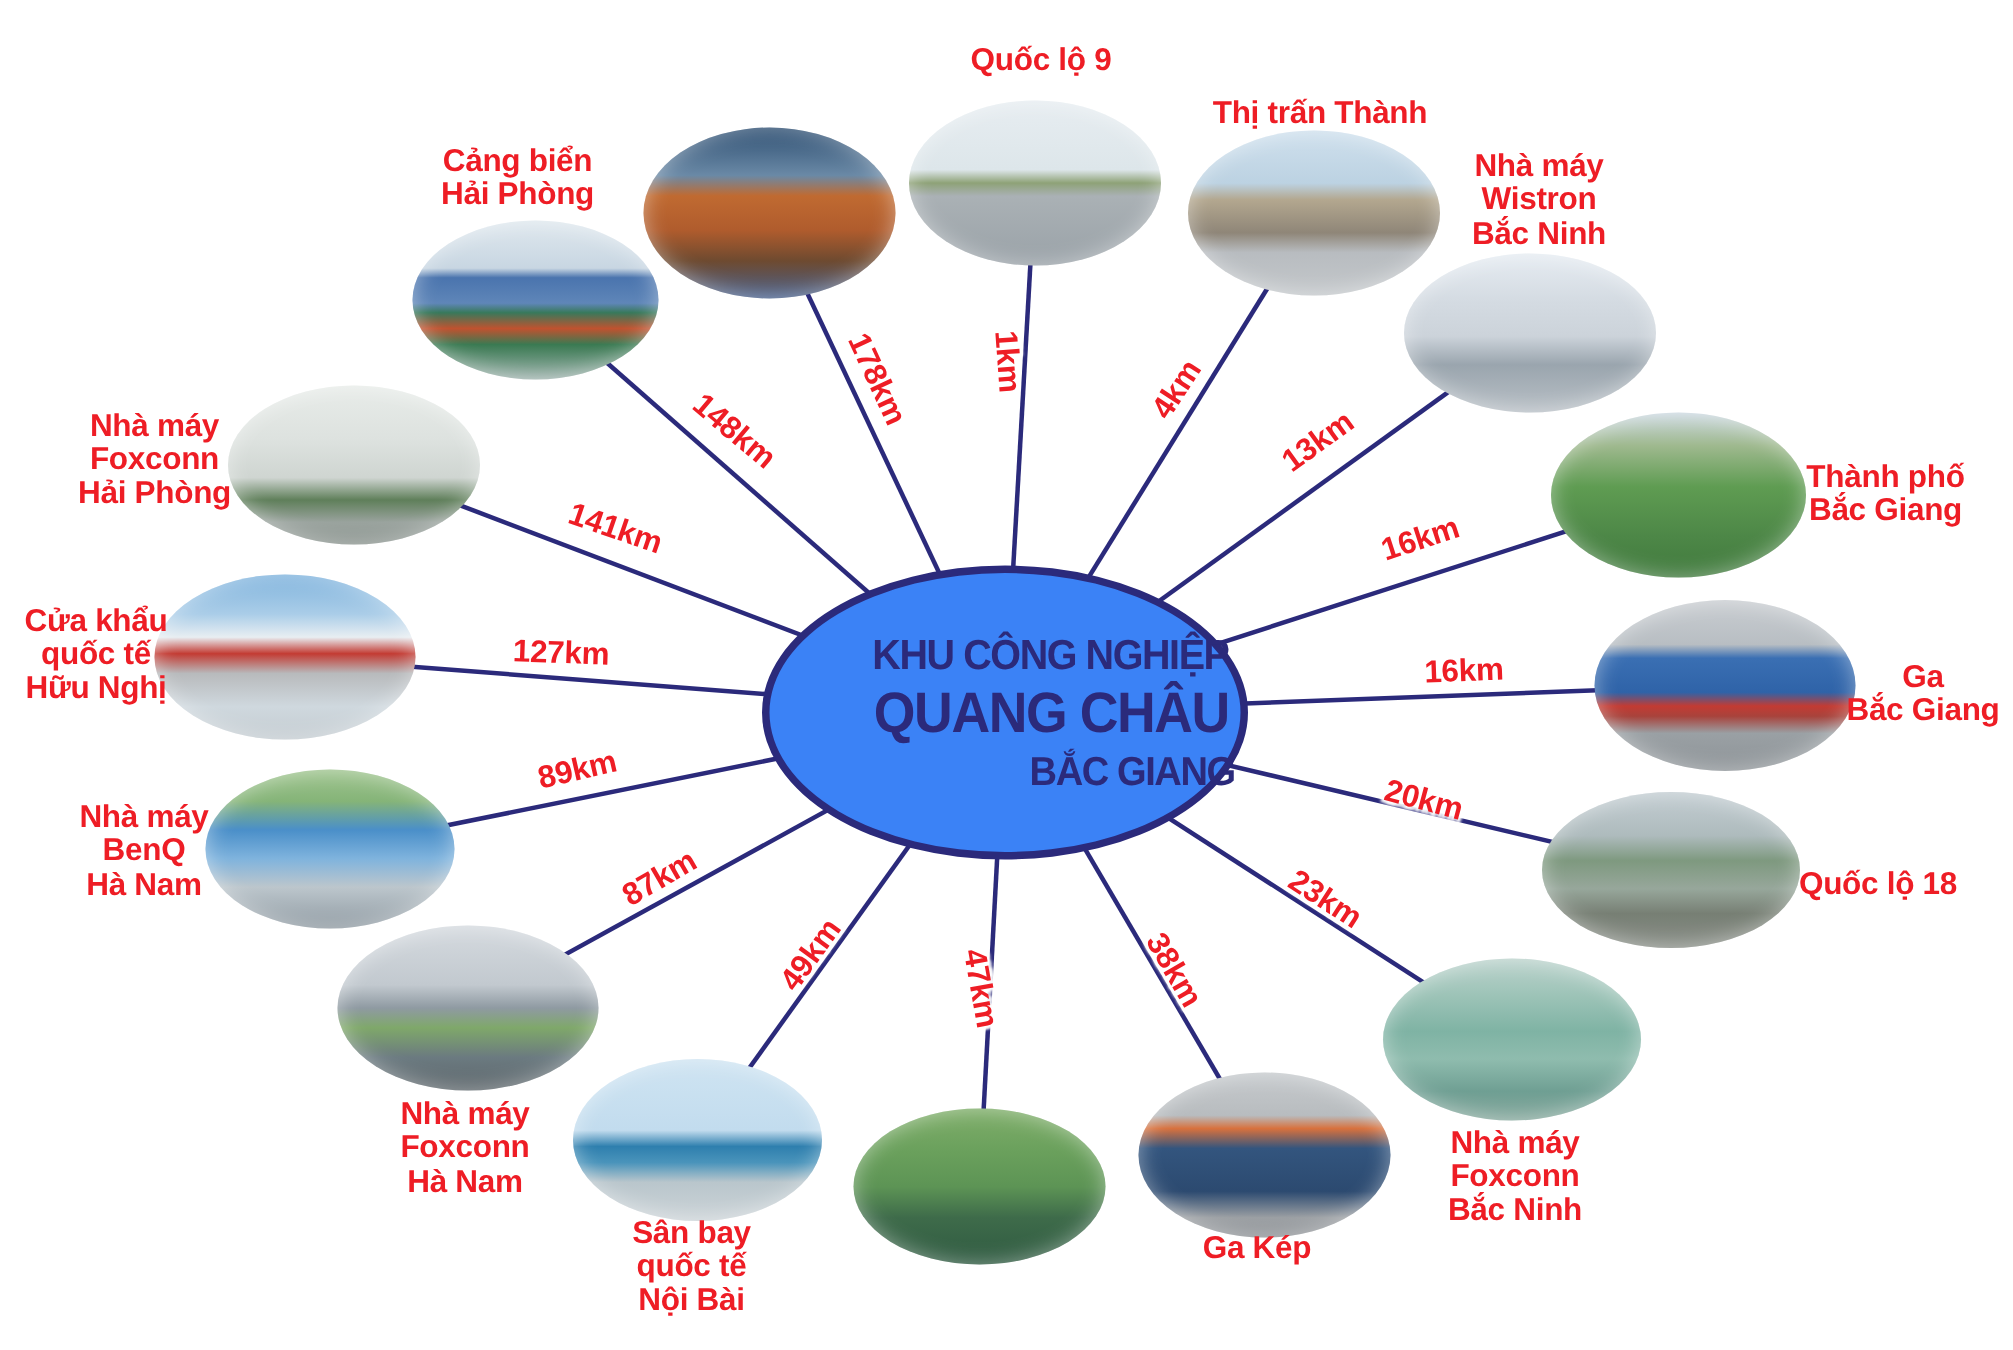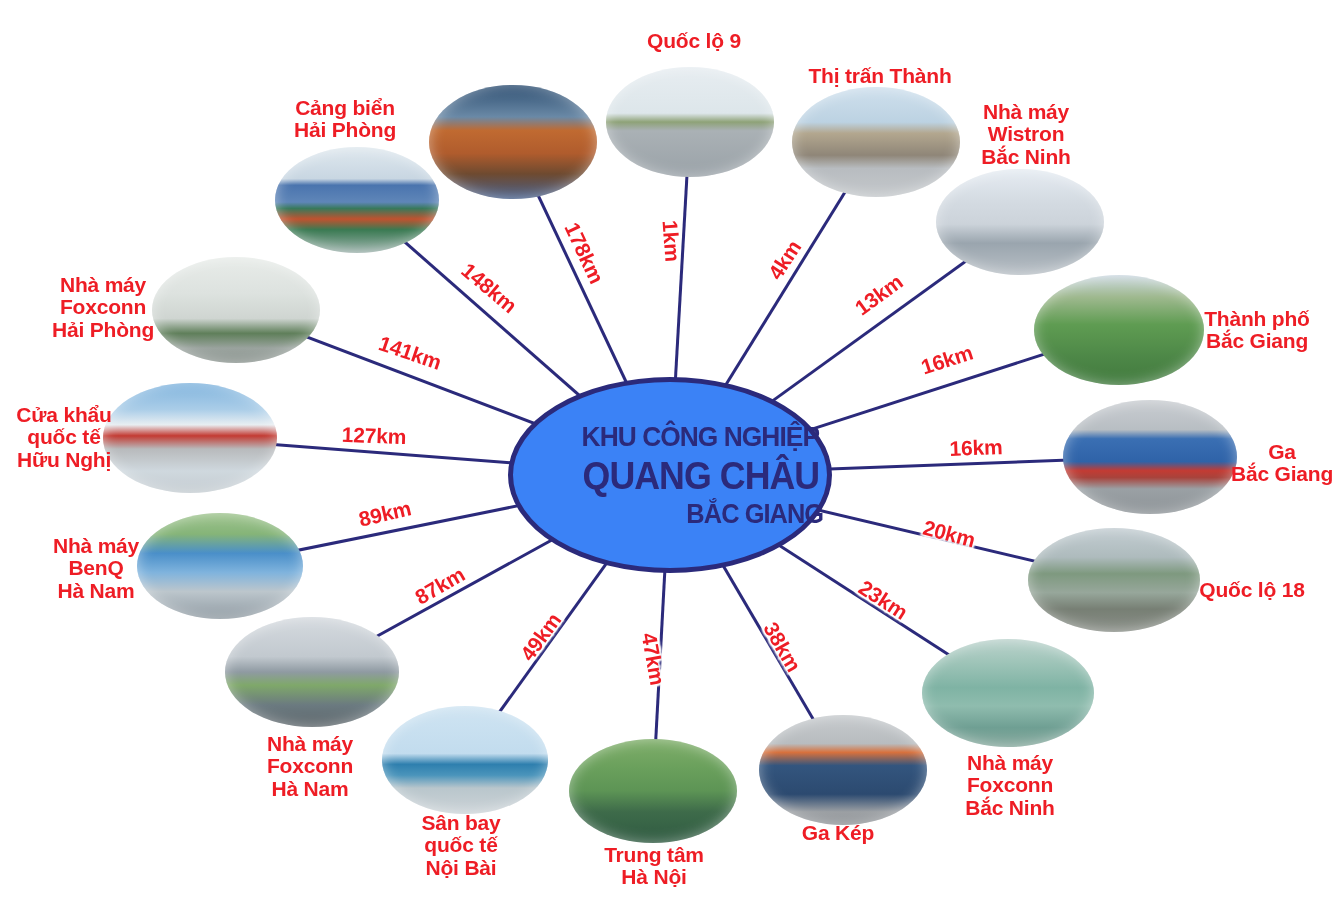--- a/index.html
+++ b/index.html
@@ -116,24 +116,20 @@
       <div>Foxconn</div>
       <div>Bắc Ninh</div>
     </div>
     <div class="dist" style="left: 883px; top: 600px; transform: translate(-50%, -50%) rotate(33deg);">23km</div>
     <div class="photo" style="left: 843px; top: 770px; width: 168px; height: 110px; background: linear-gradient(rgb(198, 202, 205) 0%, rgb(184, 188, 191) 26%, rgb(216, 113, 61) 34%, rgb(51, 85, 126) 46%, rgb(44, 74, 112) 72%, rgb(155, 159, 163) 88%, rgb(143, 147, 151) 100%);"></div>
     <div class="loc-label" style="left: 838px; top: 833px;">
       <div>Ga Kép</div>
     </div>
     <div class="dist" style="left: 782px; top: 647px; transform: translate(-50%, -50%) rotate(60deg);">38km</div>
     <div class="photo" style="left: 653px; top: 791px; width: 168px; height: 104px; background: linear-gradient(rgb(127, 174, 106) 0%, rgb(106, 160, 92) 28%, rgb(93, 148, 85) 50%, rgb(62, 107, 74) 70%, rgb(47, 90, 65) 100%);"></div>
-    <div class="loc-label" style="left: 654px; top: 866px;">
-      <div>Trung tâm</div>
-      <div>Hà Nội</div>
-    </div>
     <div class="dist" style="left: 653px; top: 659px; transform: translate(-50%, -50%) rotate(80deg);">47km</div>
     <div class="photo" style="left: 465px; top: 760px; width: 166px; height: 108px; background: linear-gradient(rgb(207, 228, 242) 0%, rgb(194, 220, 238) 44%, rgb(46, 127, 174) 54%, rgb(74, 148, 187) 64%, rgb(185, 198, 204) 76%, rgb(205, 212, 216) 100%);"></div>
     <div class="loc-label" style="left: 461px; top: 845px;">
       <div>Sân bay</div>
       <div>quốc tế</div>
       <div>Nội Bài</div>
     </div>
     <div class="dist" style="left: 541px; top: 637px; transform: translate(-50%, -50%) rotate(-54deg);">49km</div>
     <div class="photo" style="left: 312px; top: 672px; width: 174px; height: 110px; background: linear-gradient(rgb(213, 218, 223) 0%, rgb(194, 201, 207) 36%, rgb(143, 154, 162) 50%, rgb(127, 168, 106) 62%, rgb(107, 122, 128) 80%, rgb(93, 102, 107) 100%);"></div>
     <div class="loc-label" style="left: 310px; top: 766px;">

